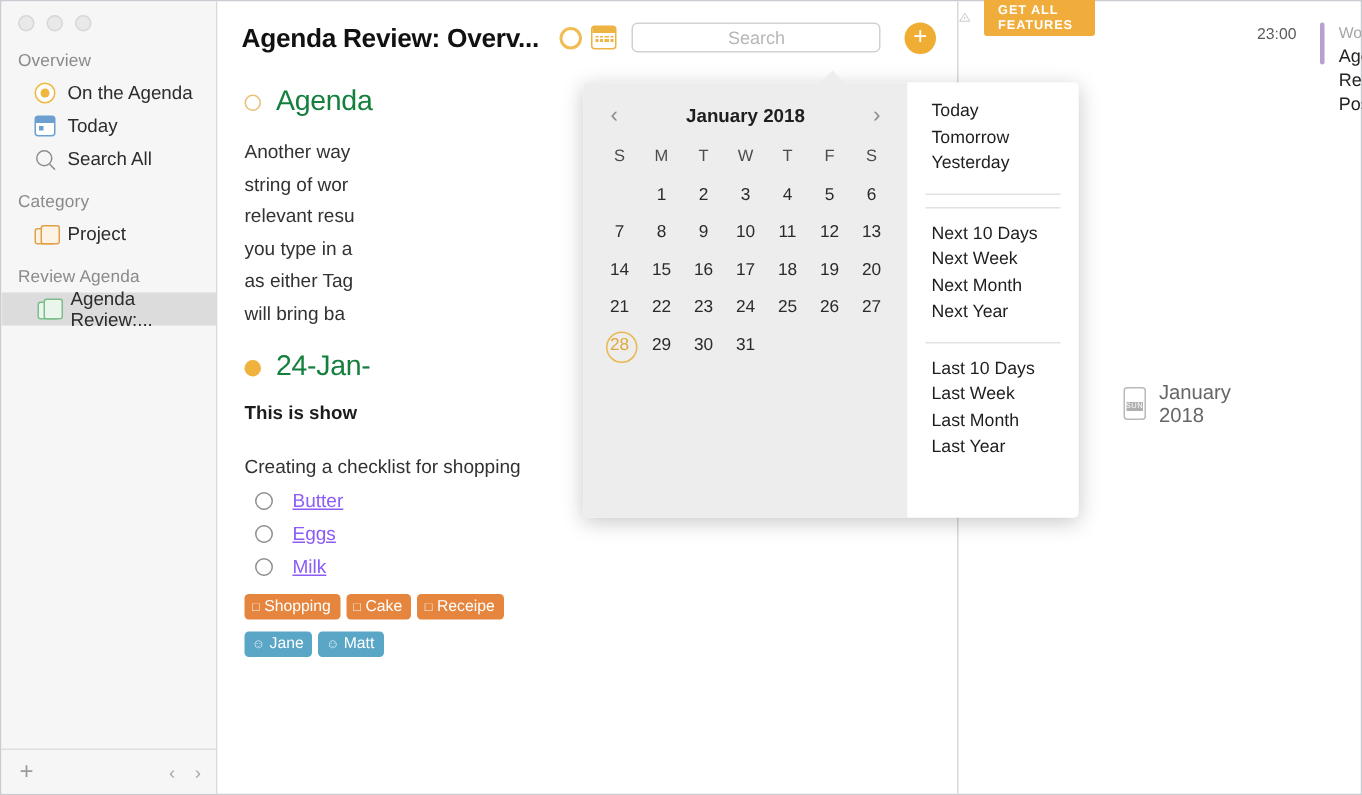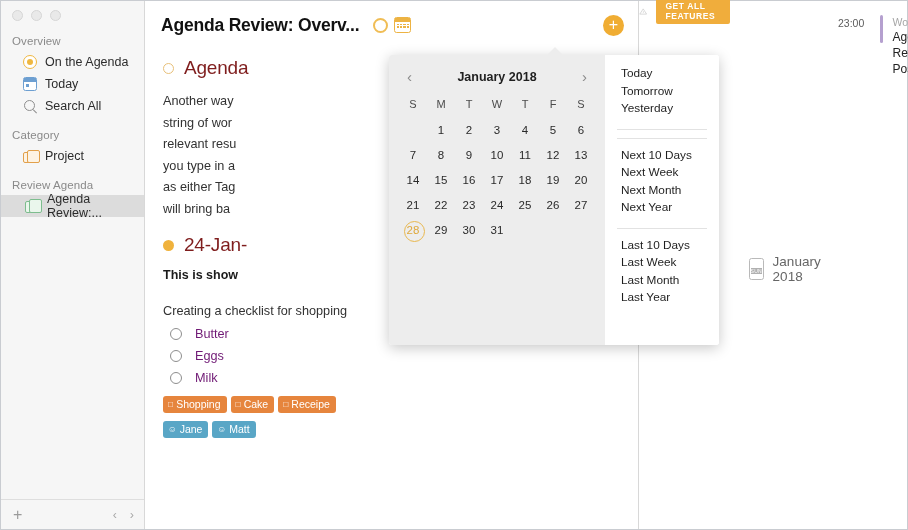--- a/index.html
+++ b/index.html
@@ -149,37 +149,37 @@
   }
   .h-row { display: flex; align-items: center; gap: 10px; margin-bottom: 12px; }
   .ring {
     width: 11px; height: 11px; border-radius: 50%;
     border: 1.4px solid #e8c078; background: #fff; flex: 0 0 11px;
   }
   .dot-filled {
     width: 11px; height: 11px; border-radius: 50%;
     background: #f0b23c; flex: 0 0 11px;
   }
-  .h-text { font-size: 19px; color: #7f1d1d; letter-spacing: -0.2px; }
+  .h-text { font-size: 19px; color: #15803d; letter-spacing: -0.2px; }
   .para {
     font-size: 12.7px; color: #323232; line-height: 21.5px;
     max-width: 430px; 
   }
   .h-row2 { margin: 14px 0 12px 0; }
   .bold-line { font-size: 12.5px; font-weight: bold; color: #1b1b1b; margin-bottom: 22px; }
   .chk-title { font-size: 12.7px; color: #323232; margin-bottom: 9px; }
   .chk-item {
     display: flex; align-items: center; gap: 13px;
     margin-bottom: 8px; padding-left: 7px;
   }
   .chk-box {
     width: 12px; height: 12px; border-radius: 50%;
     border: 1.3px solid #8e8e8e; background: #fff; flex: 0 0 12px;
   }
-  .chk-label { font-size: 12.7px; color: #701a75; }
+  .chk-label { font-size: 12.7px; color: #8b5cf6; text-decoration: underline; }
   .chips { display: flex; gap: 4px; margin-top: 11px; }
   .chip {
     font-size: 10.5px; color: #fff; padding: 2px 6px 3px 5px;
     border-radius: 3px; display: flex; align-items: center; gap: 3px;
   }
   .chip.tag { background: #e6853d; }
   .chip.person { background: #59a6c6; }
   .chip-ico { font-size: 8.5px; opacity: .92; }
 
   
@@ -352,20 +352,23 @@
               <i></i>
               <i></i>
               <i></i>
               <i></i>
               <i></i>
               <i></i>
               <i></i>
               <i></i>
             </span>
         </span>
+      </span>
+      <span class="search-box">
+        <input placeholder="Search" style="">
       </span>
       <span class="add-btn">+</span>
     </div>
 
     <div class="content">
       <div class="h-row">
         <span class="ring"></span>
         <span class="h-text">Agenda</span>
       </div>
 

